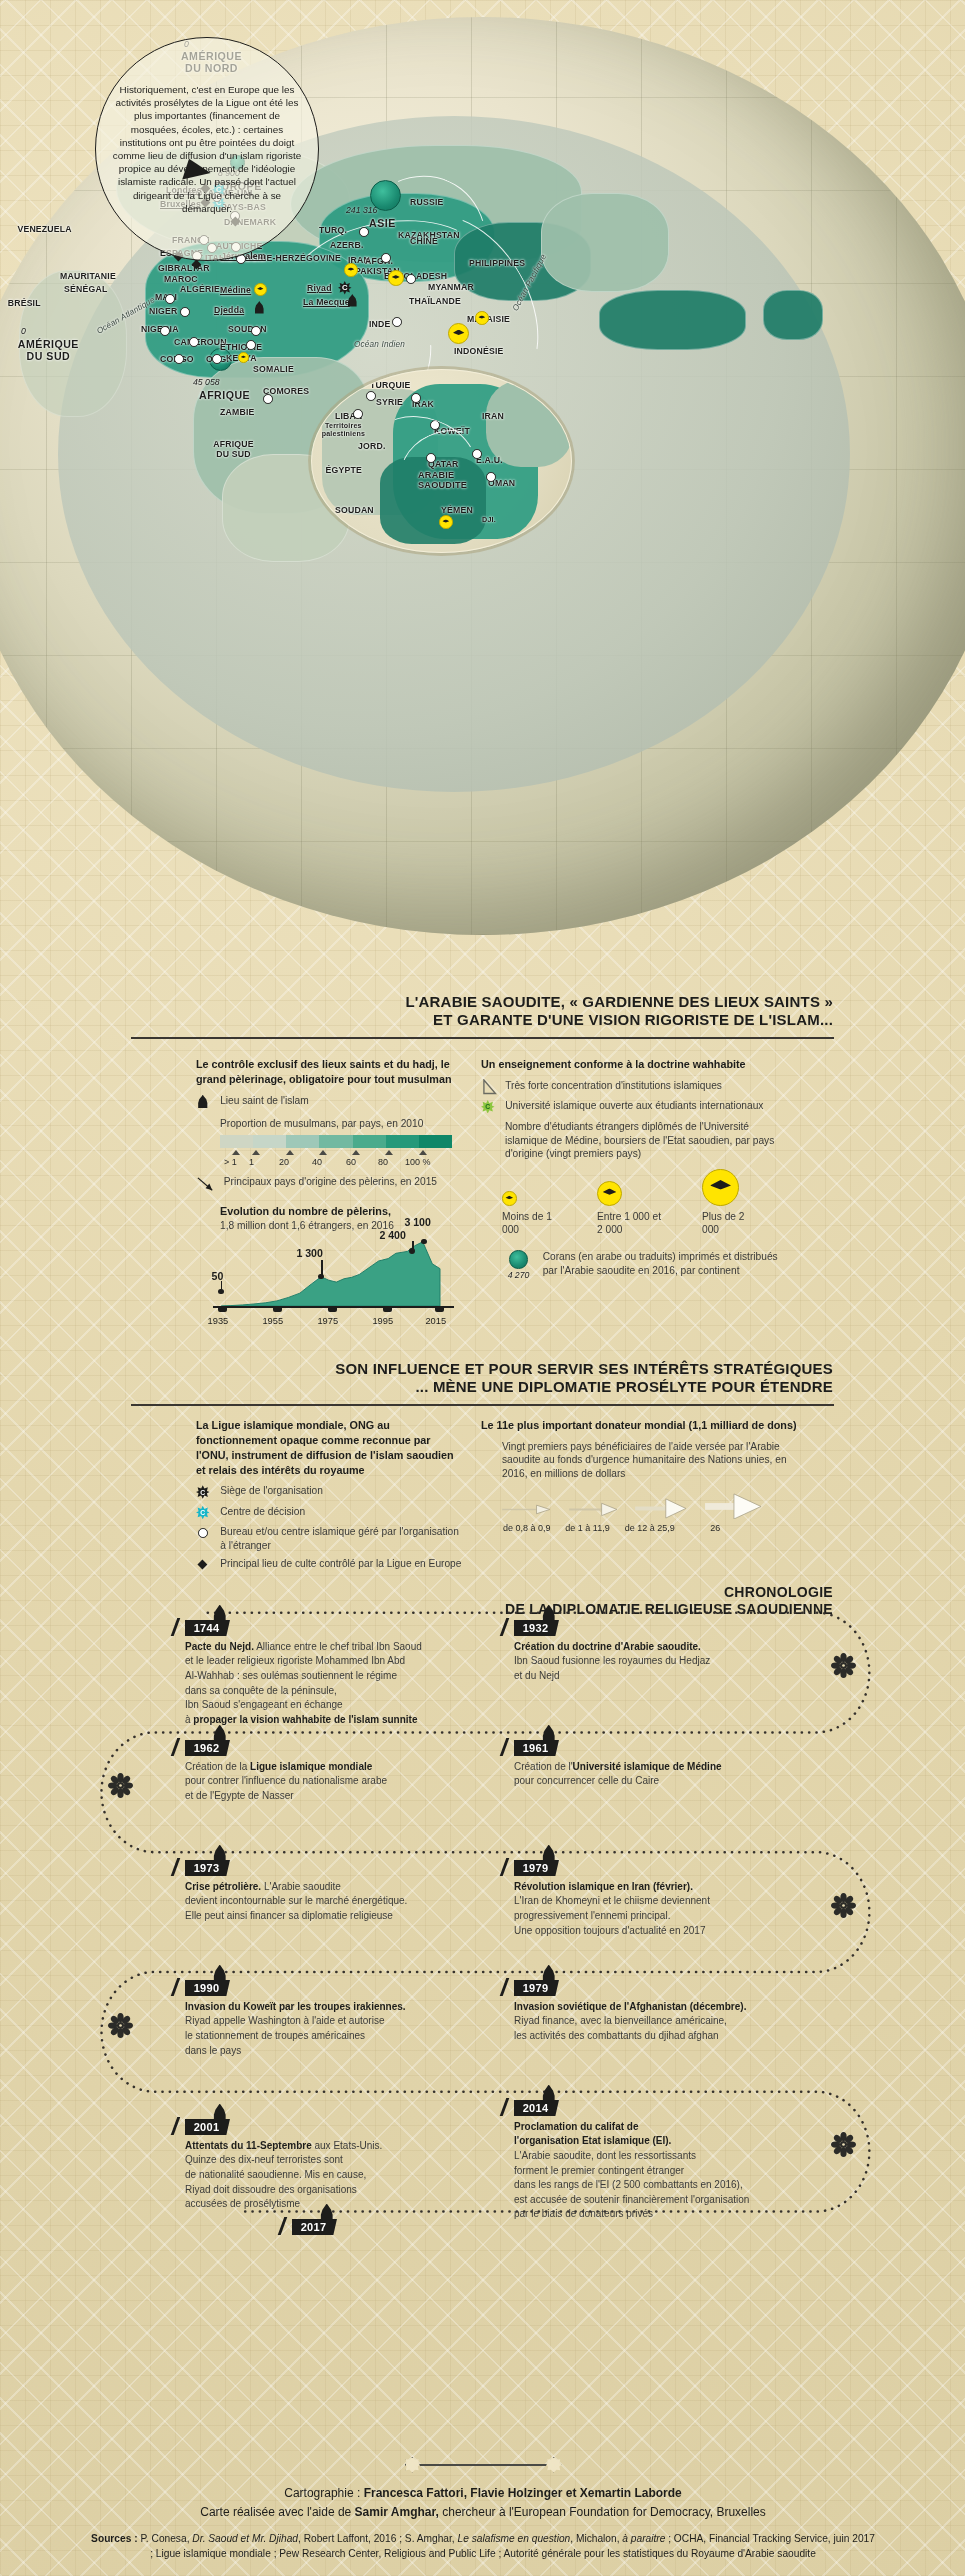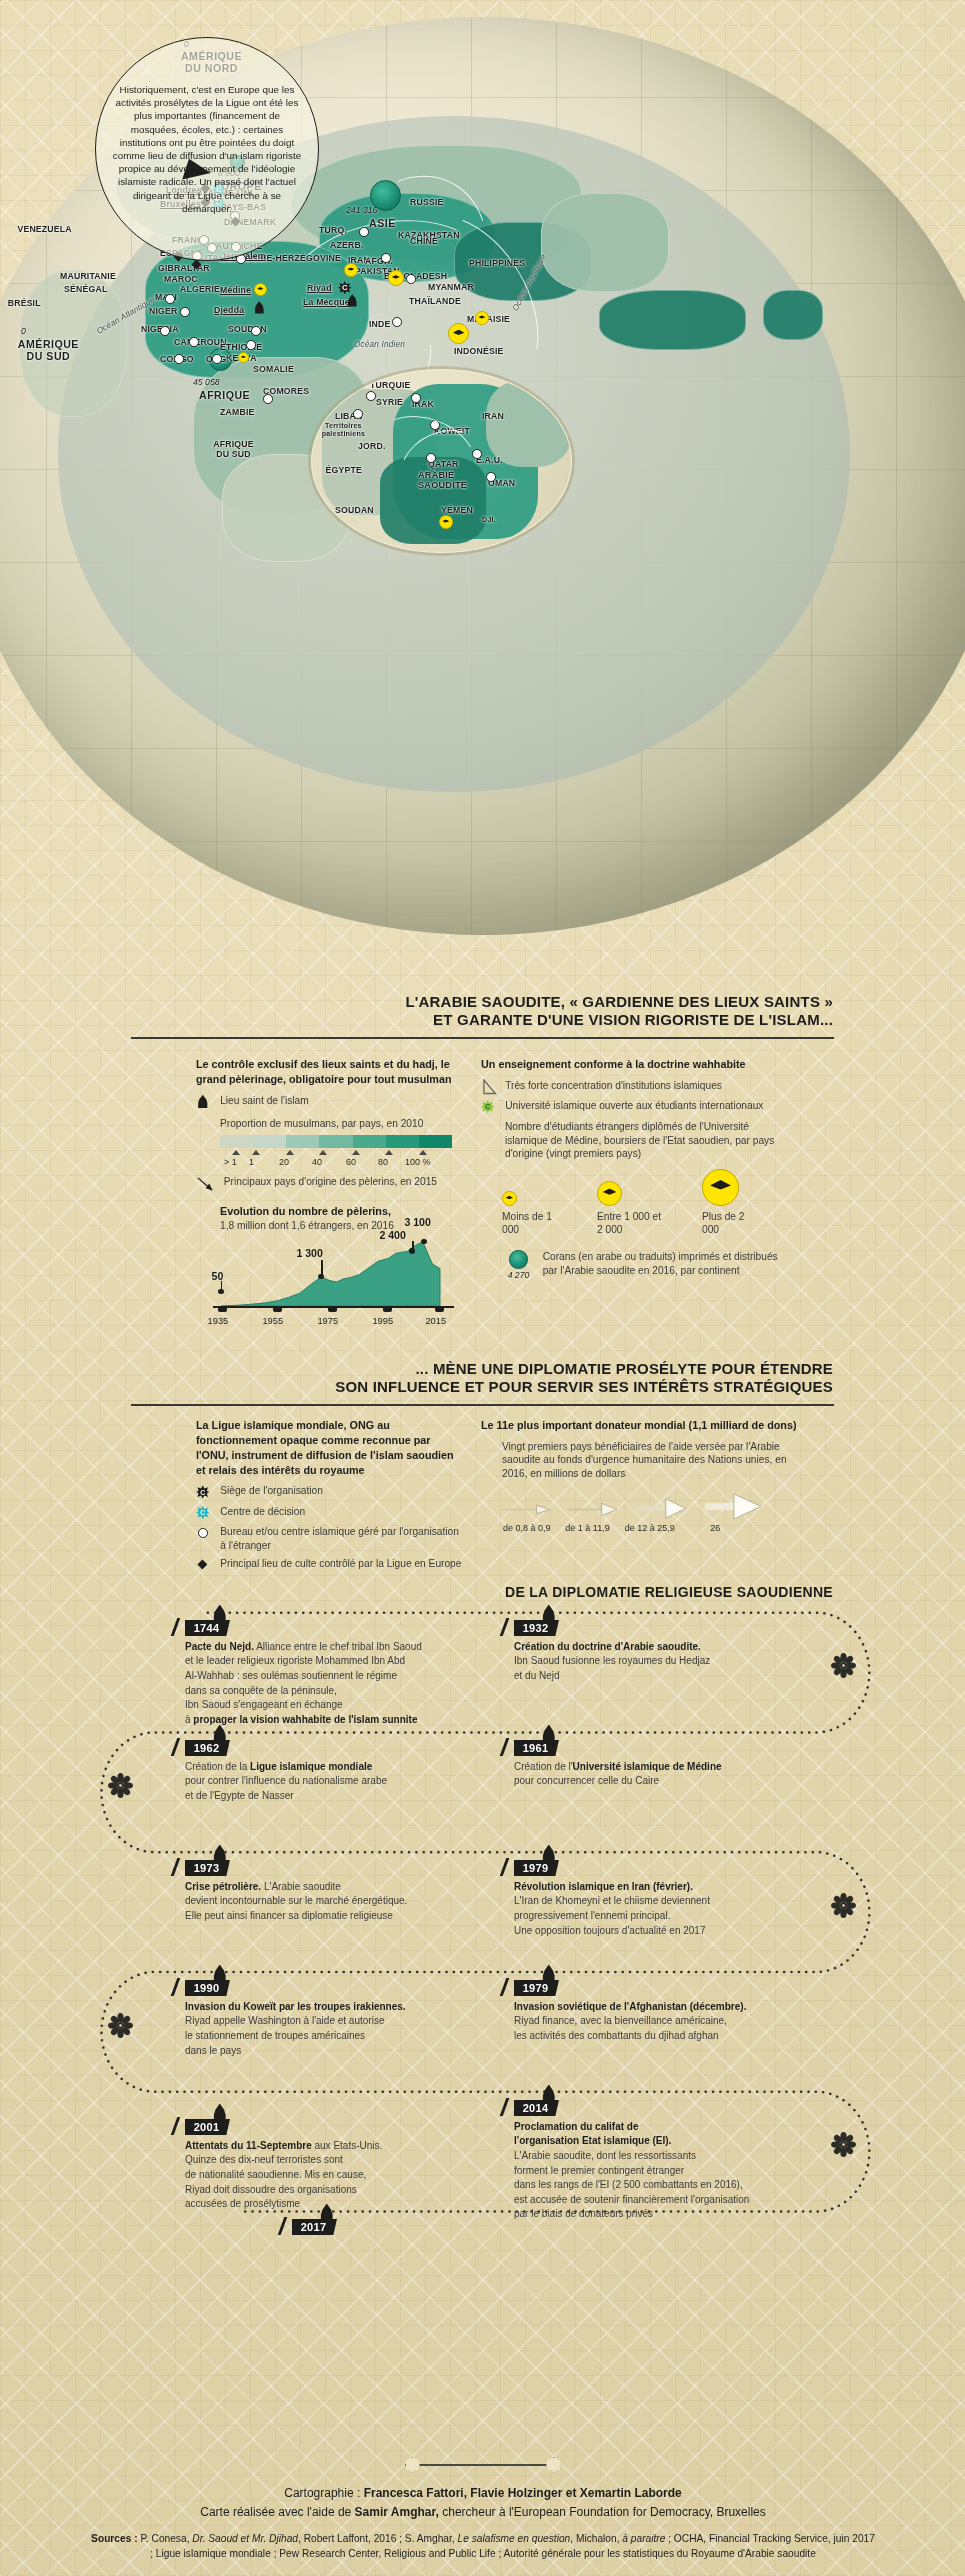--- a/index.html
+++ b/index.html
@@ -461,22 +461,22 @@
     <div style="flex:0 0 33px;text-align:center;">
       <div class="qcircle" style="position:relative;width:16.4px;height:16.4px;margin:0 auto;"></div>
       <div class="mnum" style="position:relative;left:0;top:1px;display:block;font-size:8.7px;">4 270</div>
     </div>
     <div class="lg-txt">Corans (en arabe ou traduits) imprimés et distribués par l'Arabie saoudite en 2016, par continent</div>
   </div>
 </div>
 
 <div class="layer" style="left:0;top:1360px;width:966px;">
   <div class="sect-title" style="left:0;top:0;width:833px;">
+    <div>SON INFLUENCE ET POUR SERVIR SES INTÉRÊTS STRATÉGIQUES</div>
     <div>... MÈNE UNE DIPLOMATIE PROSÉLYTE POUR ÉTENDRE</div>
-    <div>SON INFLUENCE ET POUR SERVIR SES INTÉRÊTS STRATÉGIQUES</div>
   </div>
   <div class="rule" style="left:131px;top:44px;width:703px;"></div>
 </div>
 
 <div class="layer" style="left:196px;top:1418px;width:270px;">
   <div class="lg-head">La Ligue islamique mondiale, ONG au fonctionnement opaque comme reconnue par l'ONU, instrument de diffusion de l'islam saoudien et relais des intérêts du royaume</div>
 
   <div class="lg-row">
     <div class="lg-sym">
       <div style="position:relative;width:13.5px;height:13.5px;background:#1d1d1b;top:1px;
@@ -536,20 +536,21 @@
     <div class="arrowlab">
       <span style="width:53px;text-align:center;">de 0,8 à 0,9</span>
       <span style="width:53px;text-align:center;">de 1 à 11,9</span>
       <span style="width:56px;text-align:center;">de 12 à 25,9</span>
       <span style="width:60px;text-align:center;">26</span>
     </div>
   </div>
 </div>
 
 <div class="chrono-title" style="left:0;top:1584px;width:833px;">
+  <div>CHRONOLOGIE</div>
   <div>DE LA DIPLOMATIE RELIGIEUSE SAOUDIENNE</div>
 </div>
 
 <div id="chrono">
 
   <svg width="966" height="850" style="position:absolute;left:0;top:0;" viewBox="0 0 1000 880">
     <g fill="none" stroke="#35312c" stroke-width="2.6" stroke-linecap="round" stroke-dasharray="0.2 7.4">
       <path d="M215,40 H845 A55,62 0 0 1 845,164 H160 A55,62 0 0 0 160,288 H845 A55,62 0 0 1 845,412 H160 A55,62 0 0 0 160,536 H845 A55,62 0 0 1 845,660 H250"></path>
     </g>
   </svg>

